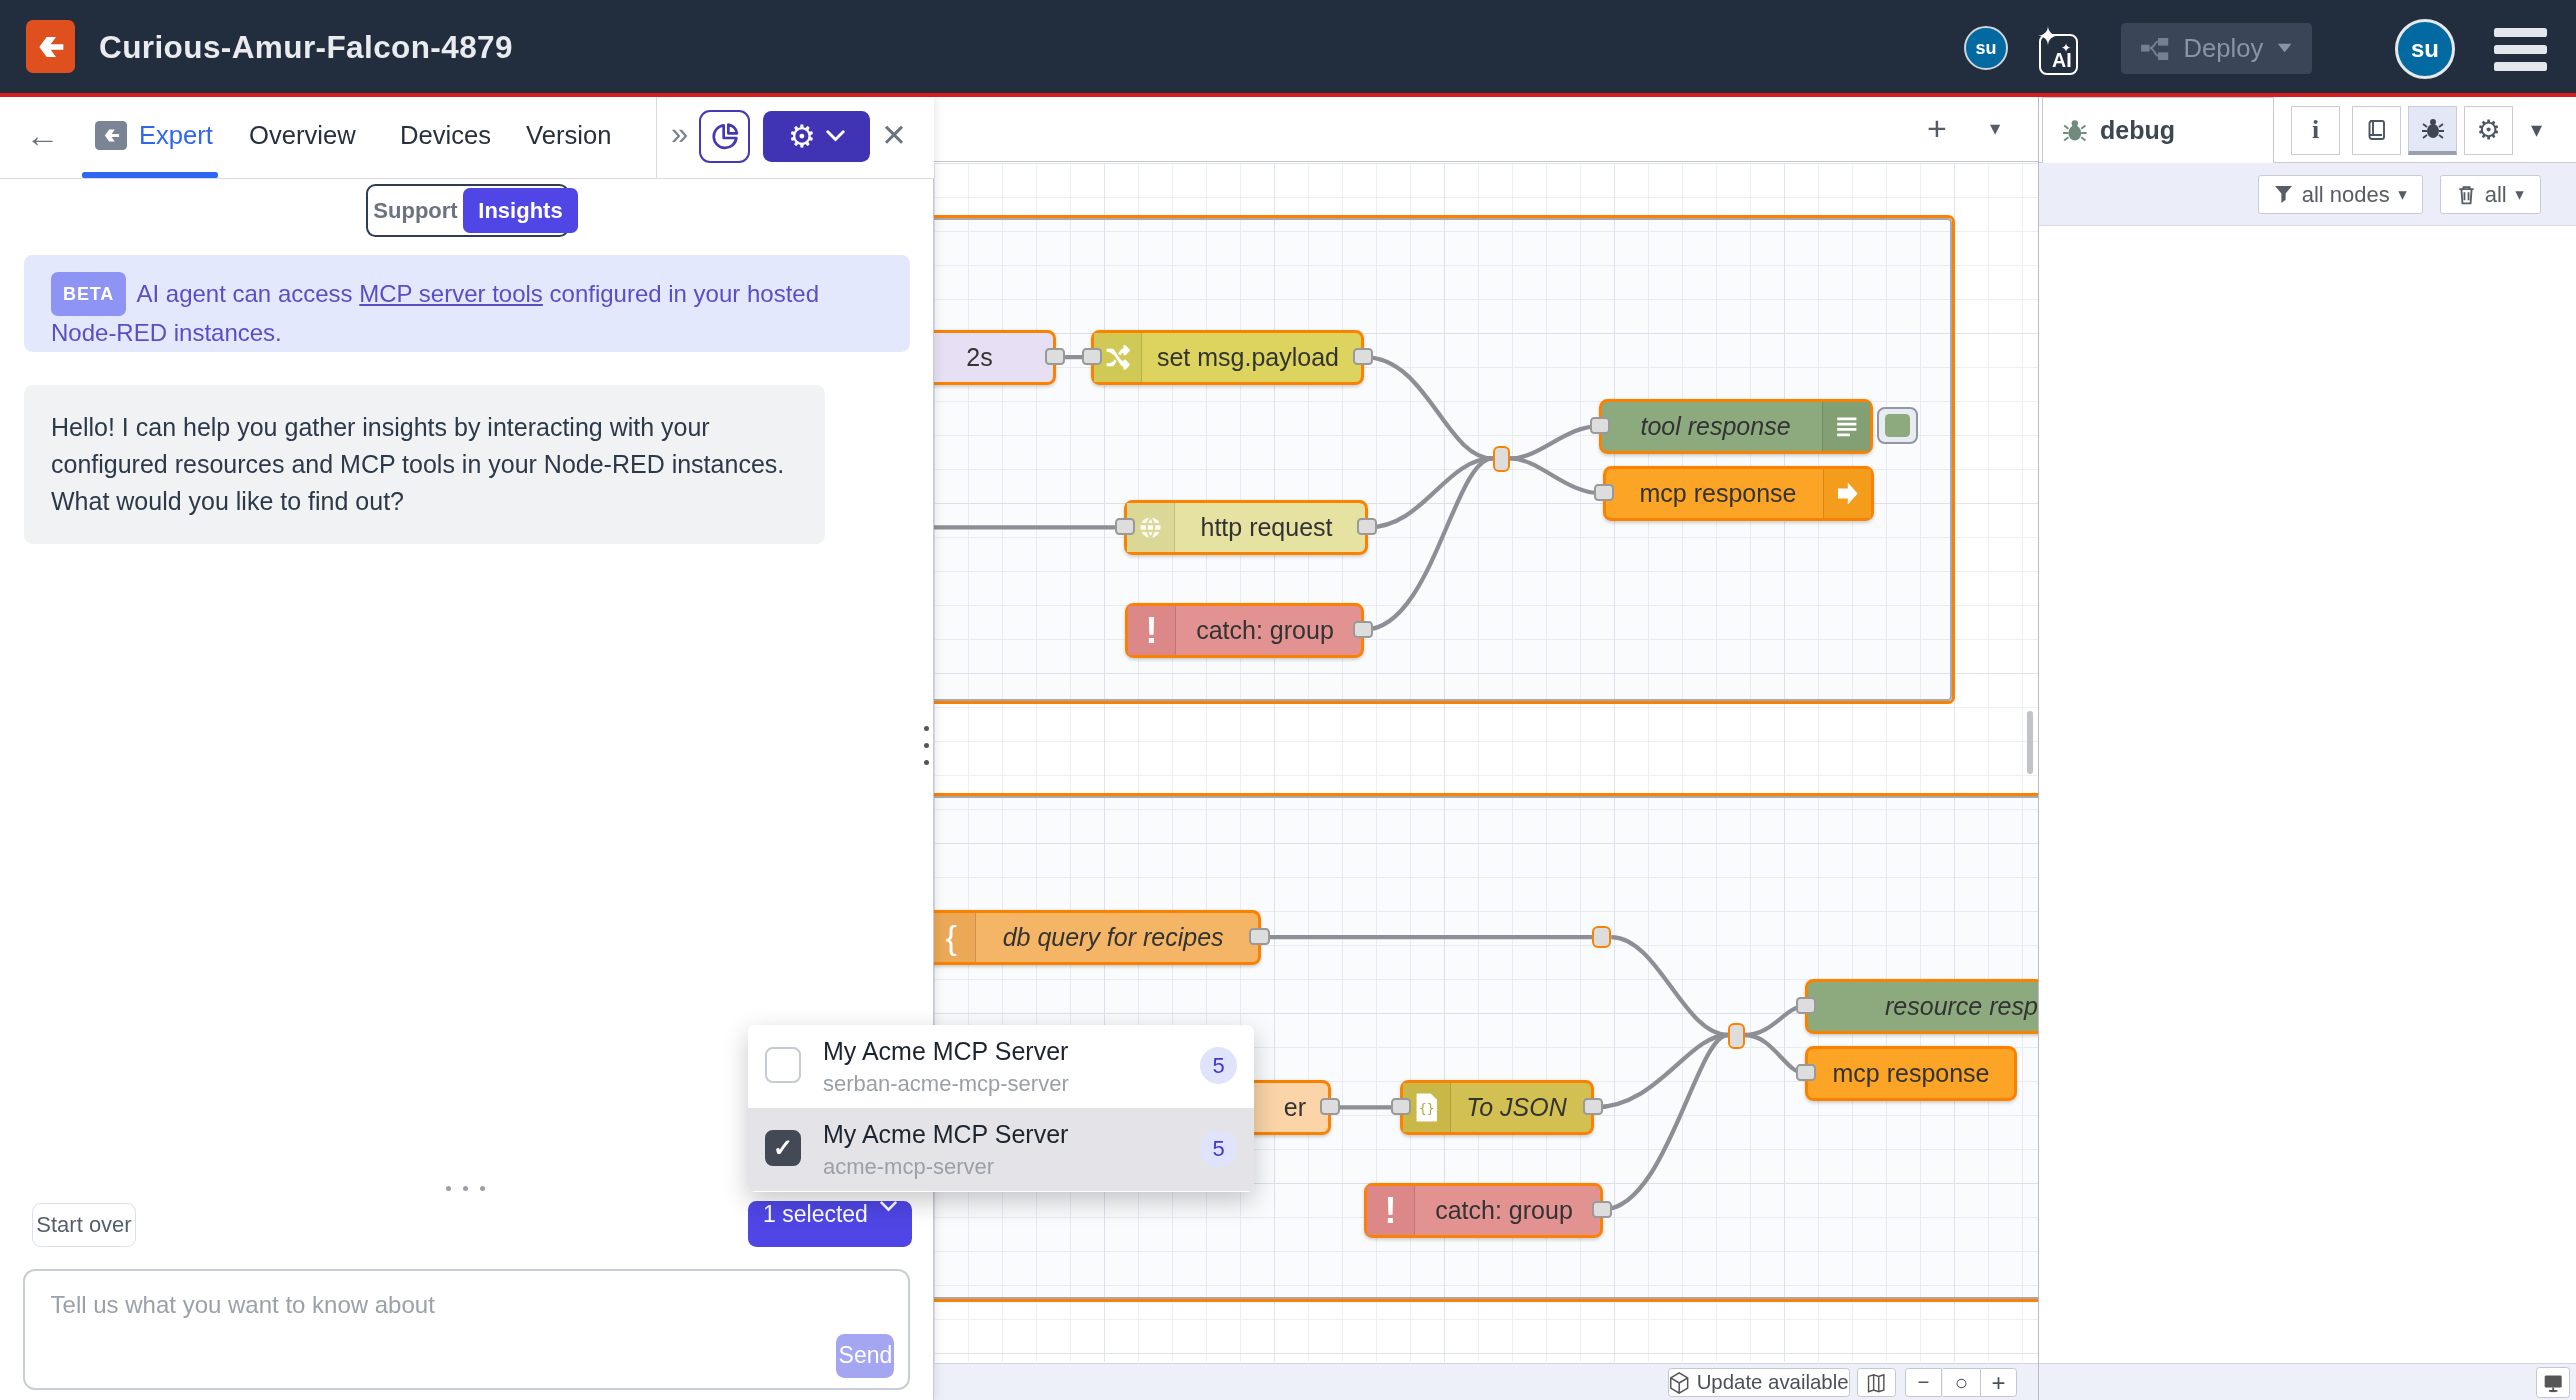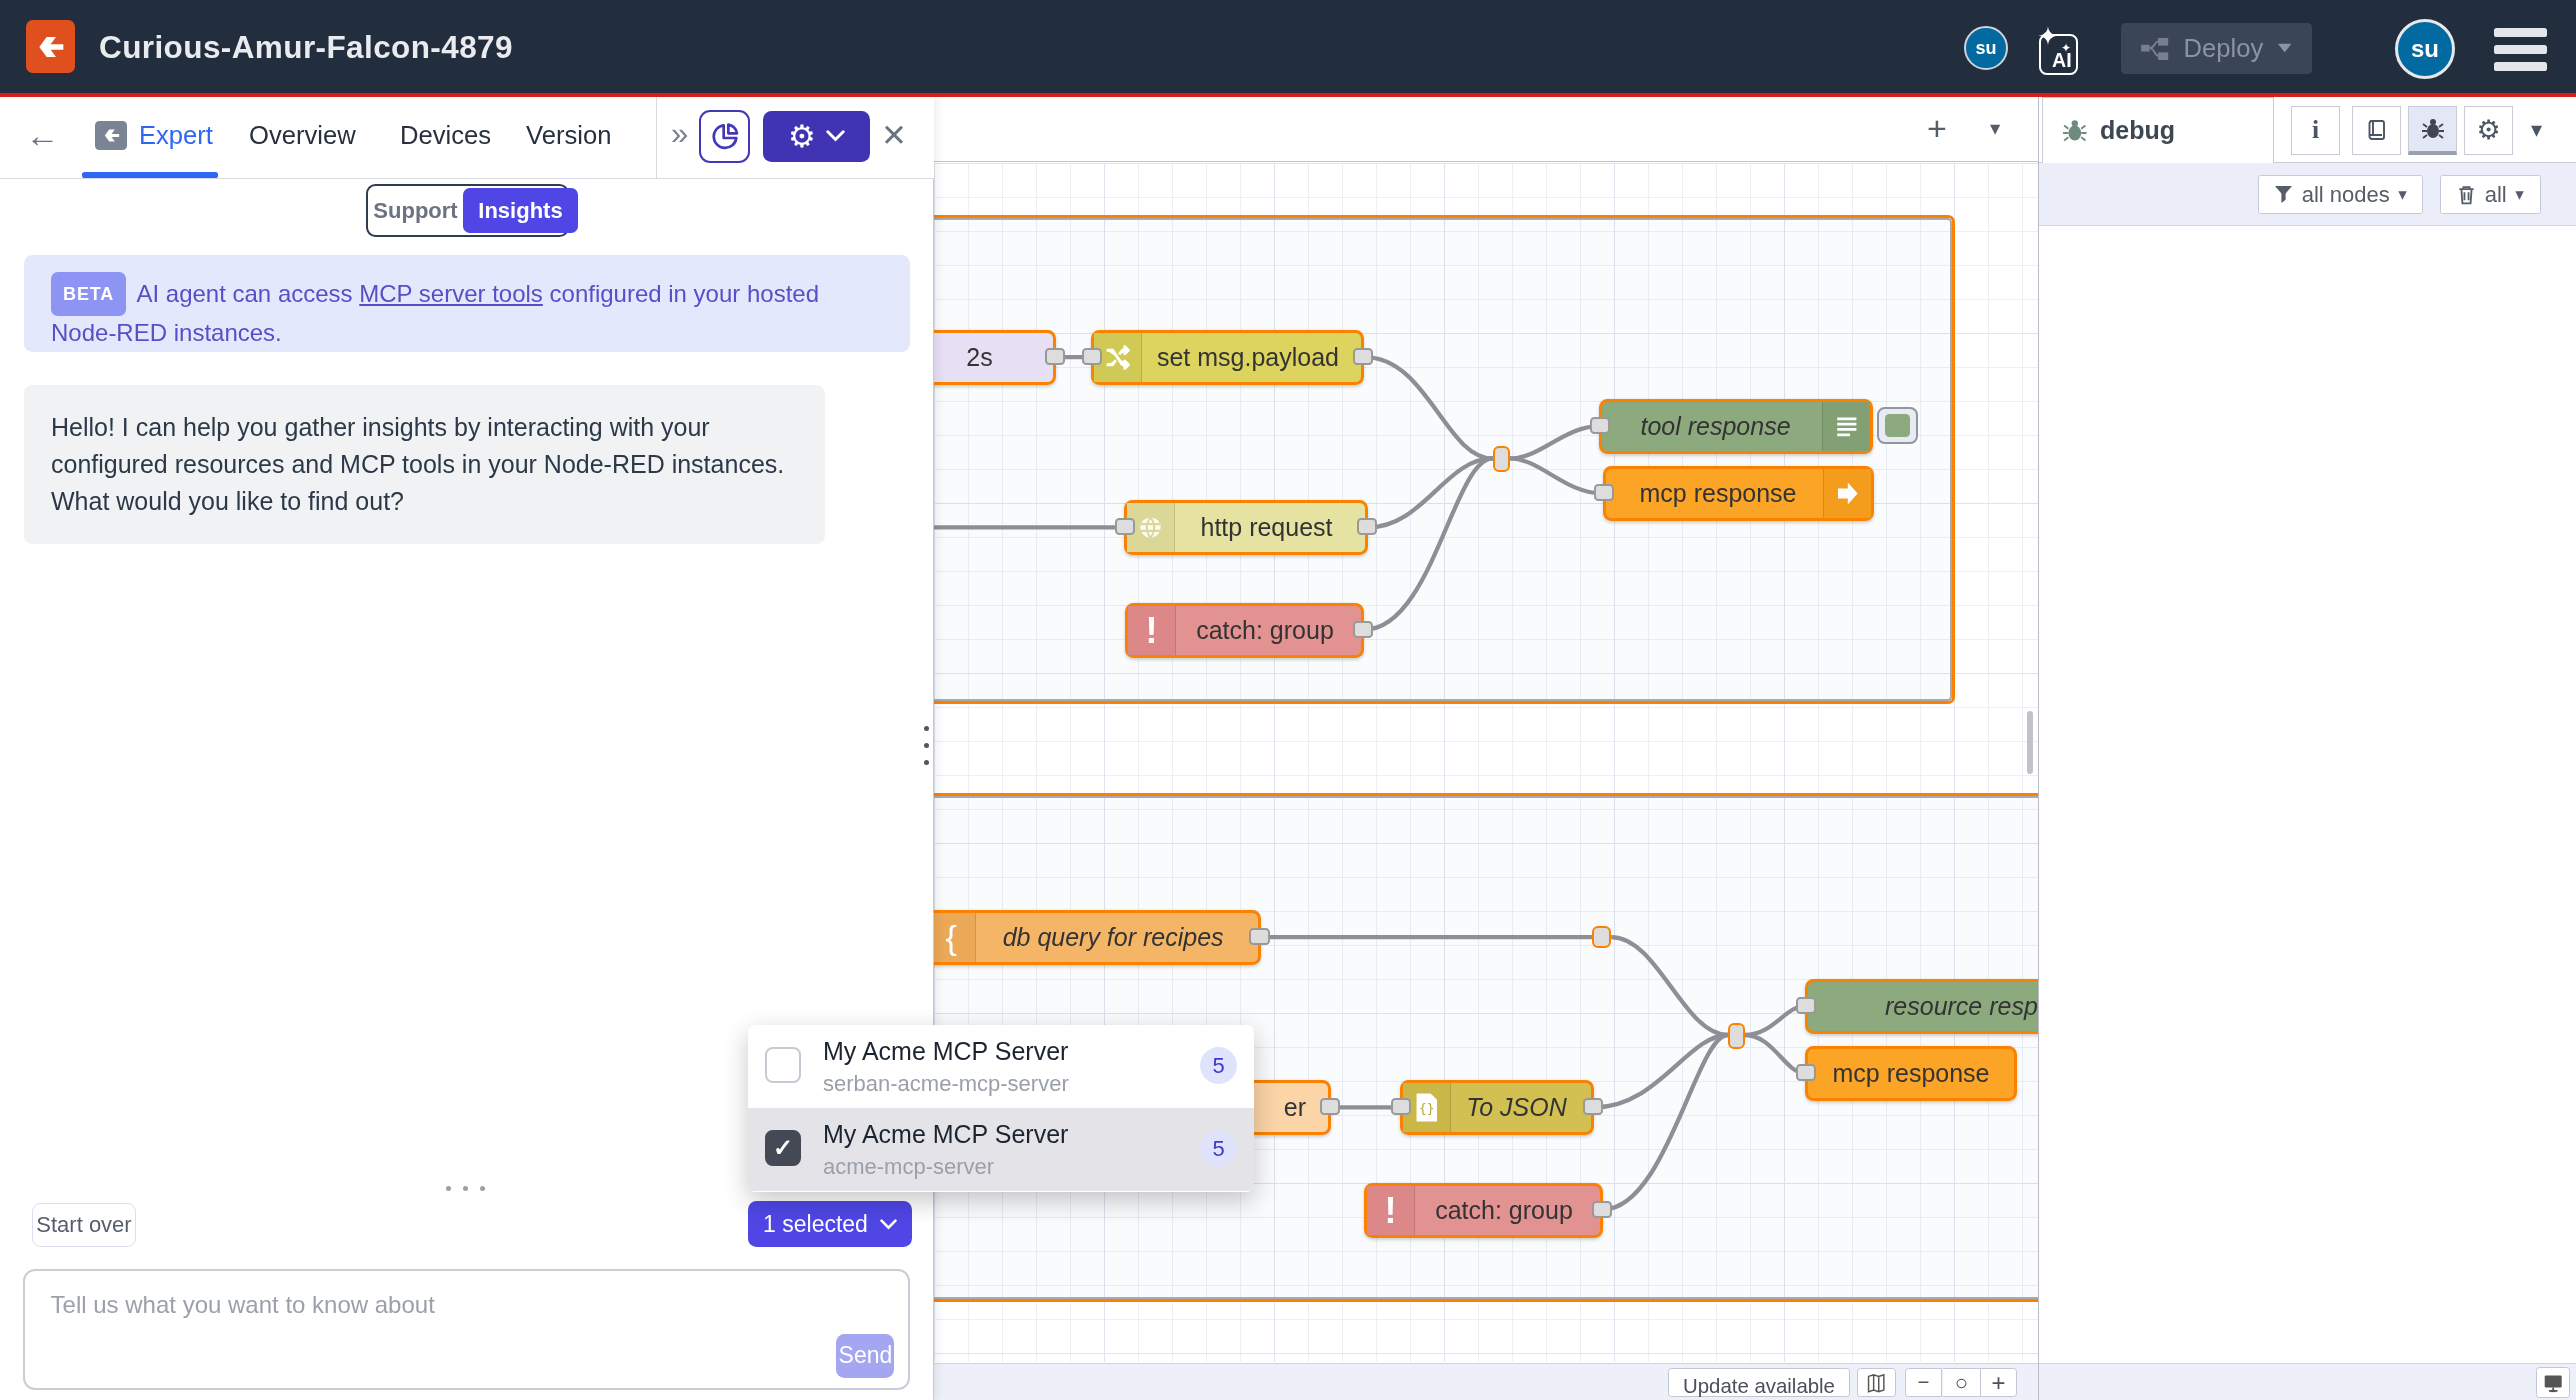--- a/index.html
+++ b/index.html
@@ -47,21 +47,21 @@
 
   #beta-box { position:absolute; left:24px; top:158px; width:886px; height:97px; background:#e4e8fc; border-radius:8.5px; padding:17px 27px; color:#584fc6; font-size:24px; line-height:34px; }
   #beta-badge { display:inline-block; background:#8e94f4; color:#fff; font-size:18px; font-weight:bold; padding:5.1px 12px; border-radius:6.8px; letter-spacing:0.9px; vertical-align:1.7px; margin-right:10.2px; }
   #beta-box a { color:#584fc6; text-decoration:underline; }
 
   #greeting { position:absolute; left:24px; top:288px; width:801px; background:#f1f2f4; border-radius:8.5px; padding:24px 27px; color:#2c3949; font-size:25px; line-height:37px; }
 
   #dots-h { position:absolute; left:446px; top:1089px; display:flex; gap:12px; }
   #dots-h i { width:5.1px; height:5.1px; border-radius:50%; background:#9aa0a8; }
   #start-over { position:absolute; left:32px; top:1106px; width:104px; height:44px; border:1.7px solid #dadef4; border-radius:8.5px; background:#fff; color:#555e6b; font-size:22px; display:flex; align-items:center; justify-content:center; }
-  #selected-btn { position:absolute; left:748px; top:1104px; width:164px; height:46px; background:#4f46e5; border-radius:8.5px; color:#fff; font-size:23px; display:flex; align-items:center; justify-content:center; gap:12px; }
+  #selected-btn { position:absolute; left:748px; top:1104px; width:164px; height:46px; background:#4f46e5; border-radius:8.5px; color:#fff; font-size:23px; display:flex; justify-content:center; gap:12px; }
   #chat-input { position:absolute; left:23px; top:1172px; width:887px; height:121px; border:2.1px solid #c9cdd6; border-radius:12px; background:#fff; }
   #chat-input textarea { width:100%; height:73px; border:none; outline:none; resize:none; font-family:"Liberation Sans",sans-serif; font-size:24px; color:#3a4350; padding:20.4px 25.6px; background:transparent; }
   #chat-input textarea::placeholder { color:#9aa1ab; }
   #send-btn { position:absolute; right:13.6px; bottom:10.2px; width:58px; height:44px; background:#a4a6f2; border-radius:8.5px; color:#fff; font-size:23px; display:flex; align-items:center; justify-content:center; }
 
   
   #canvas { position:absolute; left:934px; top:97px; width:1104px; height:1303px; background:#fff; overflow:hidden; z-index:1; }
   #canvas-tabbar { position:absolute; left:0; top:0; width:1104px; height:65px; background:#fff; border-bottom:1.7px solid #c3c6ce; }
   #ws-add { position:absolute; left:993px; top:12px; font-size:34px; color:#555e68; }
   #ws-caret { position:absolute; left:1056px; top:19px; font-size:20.4px; color:#555e68; }
@@ -82,21 +82,21 @@
   .nicon.right { right:0; border-left:1.3px solid rgba(0,0,0,0.12); }
   .port { position:absolute; width:20.4px; height:17px; background:#ddd; border:2.1px solid #999; border-radius:4.3px; }
   .port.in { left:-12px; top:15.3px; }
   .port.out { right:-12px; top:15.3px; }
   .junction { position:absolute; width:17px; height:25.6px; background:#ddd; border:2.6px solid #fb8200; border-radius:6px; }
   #dbg-toggle { position:absolute; left:943px; top:244px; width:41px; height:37px; background:#e9ebf2; border:2.6px solid #9096a4; border-radius:7.7px; }
   #dbg-toggle i { position:absolute; left:6px; top:5.1px; right:6px; bottom:5.1px; background:#8caa7e; border-radius:4.3px; }
   #canvas-scroll { position:absolute; left:1093px; top:548px; width:6px; height:63px; background:#c1c3c9; border-radius:3.4px; }
   #canvas-footer { position:absolute; left:0; bottom:0; width:1104px; height:37px; background:#edeff9; border-top:0.9px solid #d0d4e4; }
   .cf-btn { position:absolute; top:4.3px; height:29px; background:#fff; border:0.9px solid #c3c7d3; border-radius:3.4px; display:flex; align-items:center; justify-content:center; color:#4a4f59; font-size:20.4px; gap:6.8px; }
-  #update-btn { left:734px; width:182px;flex-direction:column; }
+  #update-btn { left:734px; width:182px; }
   #map-btn { left:923px; width:39px; }
   #zoom-out { left:971px; width:37px; border-radius:3.4px 0 0 3.4px; }
   #zoom-reset { left:1009px; width:37px; border-radius:0; border-left:none; border-right:none; font-size:22px; }
   #zoom-in { left:1046px; width:37px; border-radius:0 3.4px 3.4px 0; font-size:24px; }
 
   
   #n-timer { background:#e7e0f4; }
   #n-set { background:#dcd45e; } #n-set .nicon { background:#d0c955; }
   #n-http { background:#e5e2a2; } #n-http .nicon { background:#dbd897; }
   #n-catch1,#n-catch2 { background:#e39292; } #n-catch1 .nicon,#n-catch2 .nicon { background:#dd8888; }

